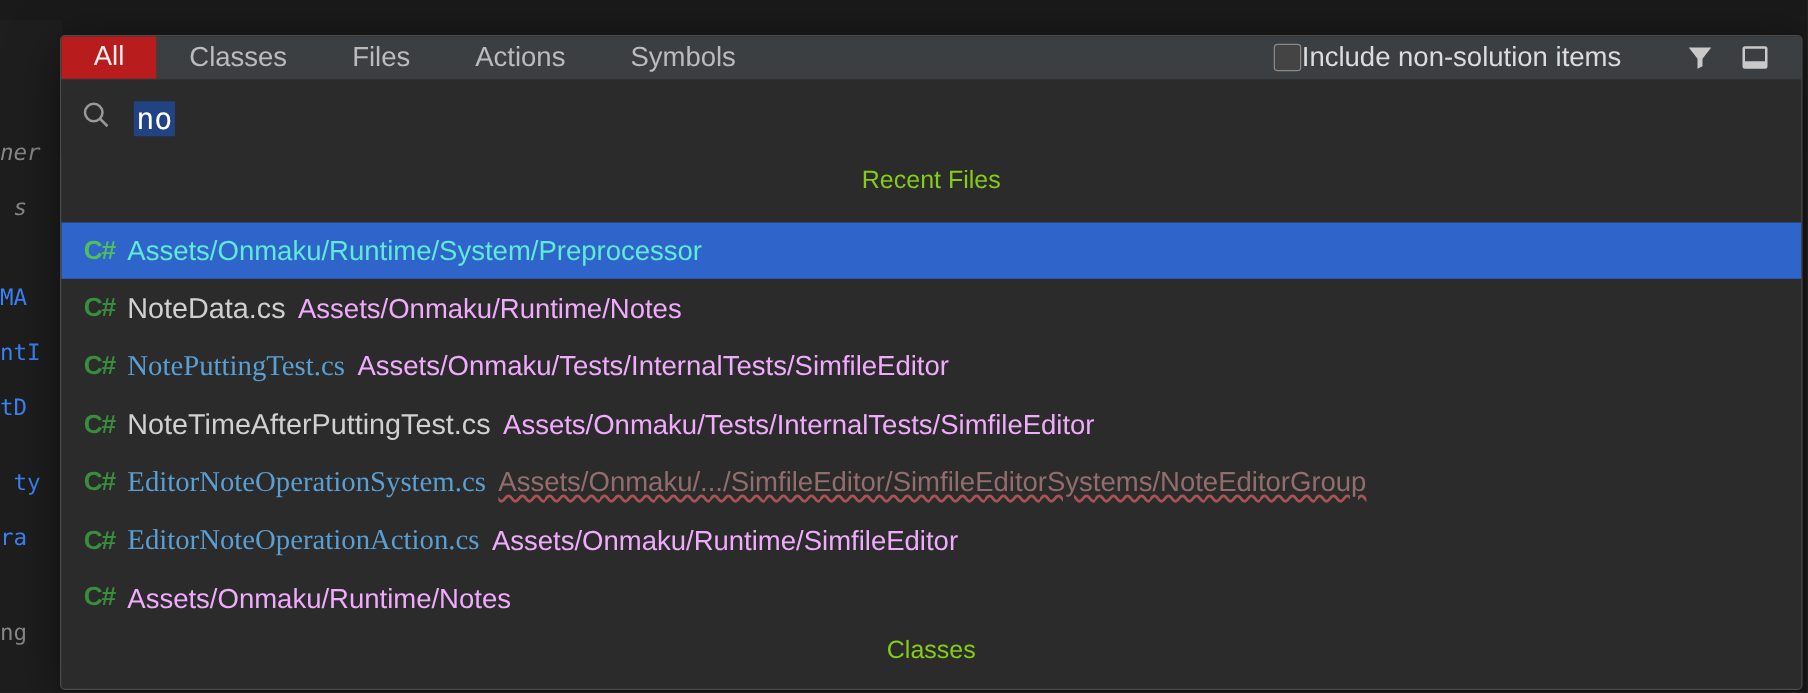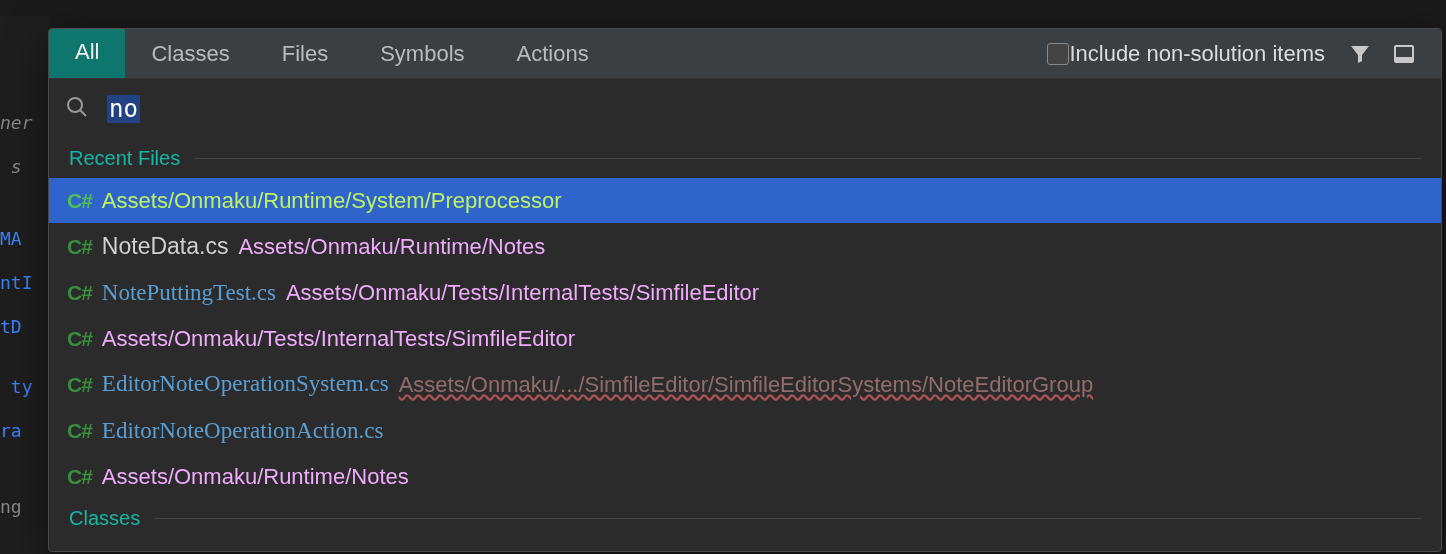--- a/index.html
+++ b/index.html
@@ -58,30 +58,30 @@
     .tab {
       padding: 0 26px;
       height: 100%;
       display: flex;
       align-items: center;
       font-size: 22px;
       color: #bbbbbb;
       cursor: pointer;
     }
     .tab.active {
-      background: #0f766e;
+      background: #b91c1c;
       color: #f0f0f0;
       border-bottom: 3px solid transparent;
       position: relative;
     }
     .flex-spacer { flex: 1; }
     .checkbox-wrap {
       display: flex;
       align-items: center;
-      margin-right: 8px;
+      margin-right: 36px;
     }
     .checkbox {
       width: 22px;
       height: 22px;
       border: 1.5px solid #888;
       border-radius: 3px;
       background: #444;
     }
     .cb-label {
       font-size: 22px;
@@ -120,22 +120,23 @@
     }
     .search-hint {
       font-size: 20px;
       color: #7a7a7a;
     }
     .section-header {
       display: flex;
       align-items: center;
       padding: 8px 20px;
       font-size: 20px;
-      color: #14b8a6;
+      color: #84cc16;
       gap: 14px;
+      flex-direction: column;
     }
     .section-header .line {
       flex: 1;
       height: 1px;
       background: #444;
     }
     .result-list {
       display: flex;
       flex-direction: column;
     }
@@ -172,21 +173,21 @@
     }
     .result-row.selected .filename { color: #fff; }
     .result-row.selected .filename .hl {
       background: #c4b84a;
       color: #222;
     }
     .filepath {
       color: #f0abfc;
       font-size: 22px;
     }
-    .result-row.selected .filepath { color: #bef264; }
+    .result-row.selected .filepath { color: #5eead4; }
     .filepath.truncated {
       color: #926d6d;
       text-decoration-line: underline;
       text-decoration-style: wavy;
       text-decoration-color: #a85454;
     }
   </style>
 </head>
 <body>
 
@@ -203,22 +204,22 @@
   <div style="height:32px"></div>
   <div>ng</div>
 </div>
 
 <div class="popup">
 
   <div class="tabbar">
     <div class="tab active">All</div>
     <div class="tab">Classes</div>
     <div class="tab">Files</div>
+    <div class="tab">Actions</div>
     <div class="tab">Symbols</div>
-    <div class="tab">Actions</div>
     <div class="flex-spacer"></div>
     <div class="checkbox-wrap">
       <div class="checkbox"></div>
       <span class="cb-label">Include non-solution items</span>
     </div>
     <div class="icon-btn">
       <svg viewBox="0 0 24 24">
           <path d="M3 4h18l-7 9v6l-4 2v-8L3 4z"></path>
         </svg>
     </div>
@@ -257,30 +258,32 @@
         <span class="filename"><span>NoteData.cs</span></span>
         <span class="filepath">Assets/Onmaku/Runtime/Notes</span>
       </div>
       <div class="result-row">
         <span class="cs-badge">C#</span>
         <span class="filename link"><span>NotePuttingTest.cs</span></span>
         <span class="filepath">Assets/Onmaku/Tests/InternalTests/SimfileEditor</span>
       </div>
       <div class="result-row">
         <span class="cs-badge">C#</span>
+        <span class="filename"><span>NoteTimeAfterPuttingTest.cs</span></span>
         <span class="filepath">Assets/Onmaku/Tests/InternalTests/SimfileEditor</span>
       </div>
       <div class="result-row">
         <span class="cs-badge">C#</span>
         <span class="filename link"><span>EditorNoteOperationSystem.cs</span></span>
         <span class="filepath truncated">Assets/Onmaku/.../SimfileEditor/SimfileEditorSystems/NoteEditorGroup</span>
       </div>
       <div class="result-row">
         <span class="cs-badge">C#</span>
         <span class="filename link"><span>EditorNoteOperationAction.cs</span></span>
+        <span class="filepath">Assets/Onmaku/Runtime/SimfileEditor</span>
       </div>
       <div class="result-row">
         <span class="cs-badge">C#</span>
         <span class="filepath">Assets/Onmaku/Runtime/Notes</span>
       </div>
     </div>
 
   <div class="section-header">
     <span>Classes</span>
     <div class="line"></div>

